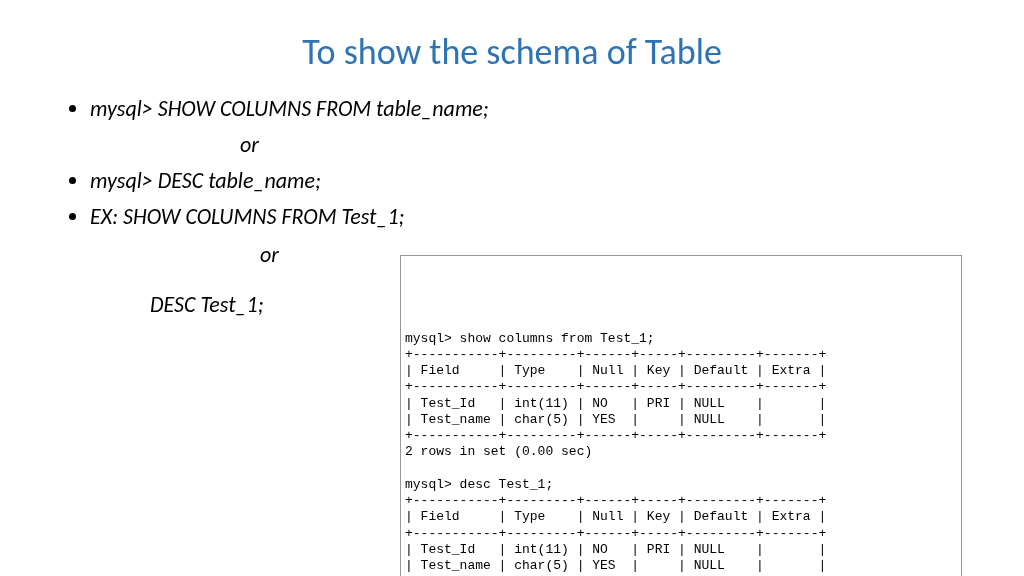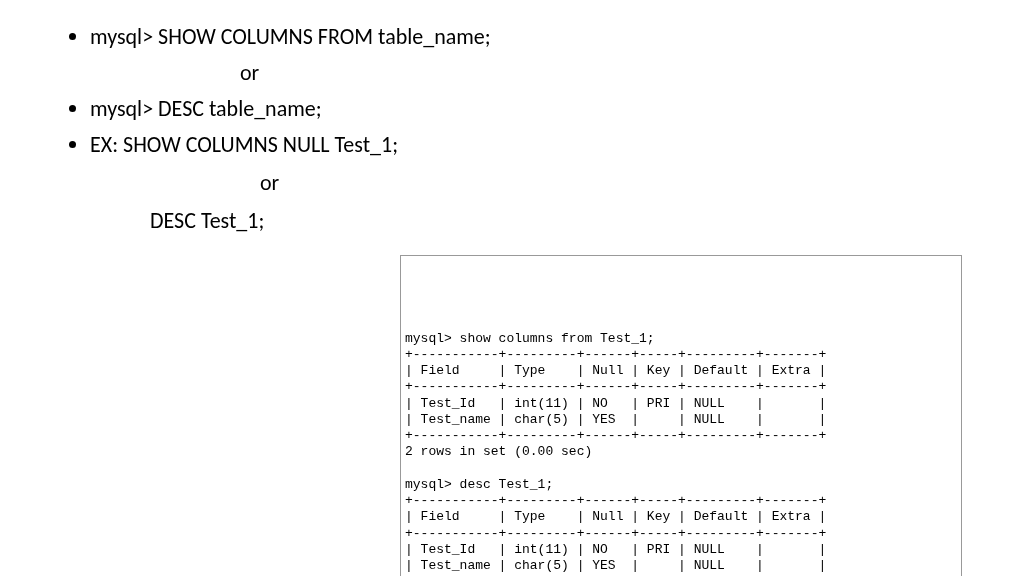--- a/index.html
+++ b/index.html
@@ -21,40 +21,41 @@
     font-weight: 400;
     text-align: center;
     margin: 10px 0 18px 0;
   }
   .bullets {
     font-size: 22px;
     color: #000;
     margin: 0;
     padding-left: 30px;
     line-height: 1.55;
+    font-style: italic;
   }
   .bullets li {
     margin-bottom: 2px;
   }
   .or-indent {
     margin-left: 150px;
     font-size: 22px;
     margin-top: 2px;
     margin-bottom: 2px;
   }
   .or-indent2 {
     margin-left: 170px;
     font-size: 22px;
     margin-top: 4px;
     margin-bottom: 4px;
   }
   .desc-indent {
     margin-left: 60px;
     font-size: 22px;
-    margin-top: 4px;
+    margin-top: 16px;
   }
   .terminal {
     position: absolute;
     top: 255px;
     left: 400px;
     width: 560px;
     font-family: "Courier New", monospace;
     font-size: 13px;
     line-height: 1.25;
     color: #000;
@@ -66,28 +67,29 @@
     margin-top: 40px;
   }
   .nobullet {
     list-style: none;
   }
 </style>
 </head>
 <body>
 
 <div class="slide">
+  <h1 class="title">To show the schema of Table</h1>
 
   <ul class="bullets">
     <li>mysql&gt; SHOW COLUMNS FROM table_name;</li>
     <li class="nobullet">
       <div class="or-indent">or</div>
     </li>
     <li>mysql&gt; DESC table_name;</li>
-    <li>EX: SHOW COLUMNS NULL Test_1;</li>
+    <li>EX: SHOW COLUMNS FROM Test_1;</li>
     <li class="nobullet">
       <div class="or-indent2">or</div>
     </li>
     <li class="nobullet">
       <div class="desc-indent">DESC Test_1;</div>
     </li>
   </ul>
 
   <div class="terminal">
     <div class="terminal-inner">mysql&gt; show columns from Test_1;

